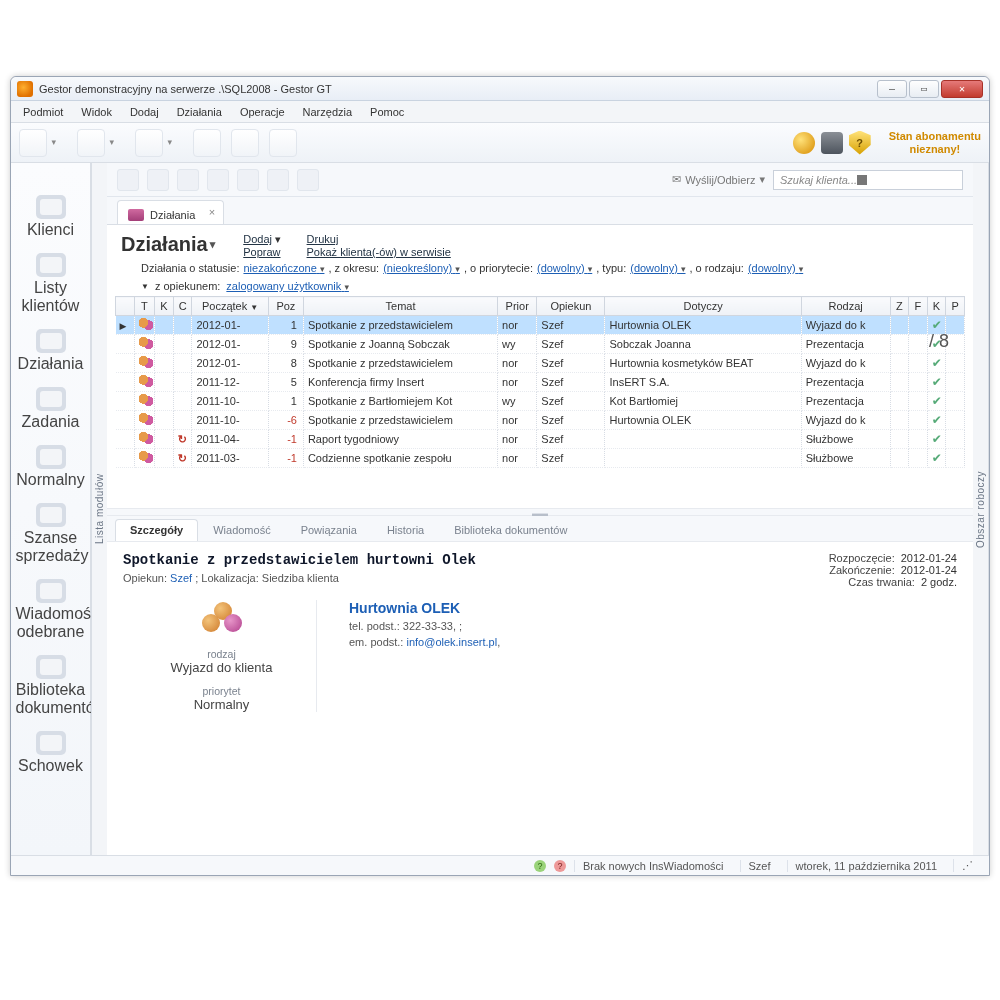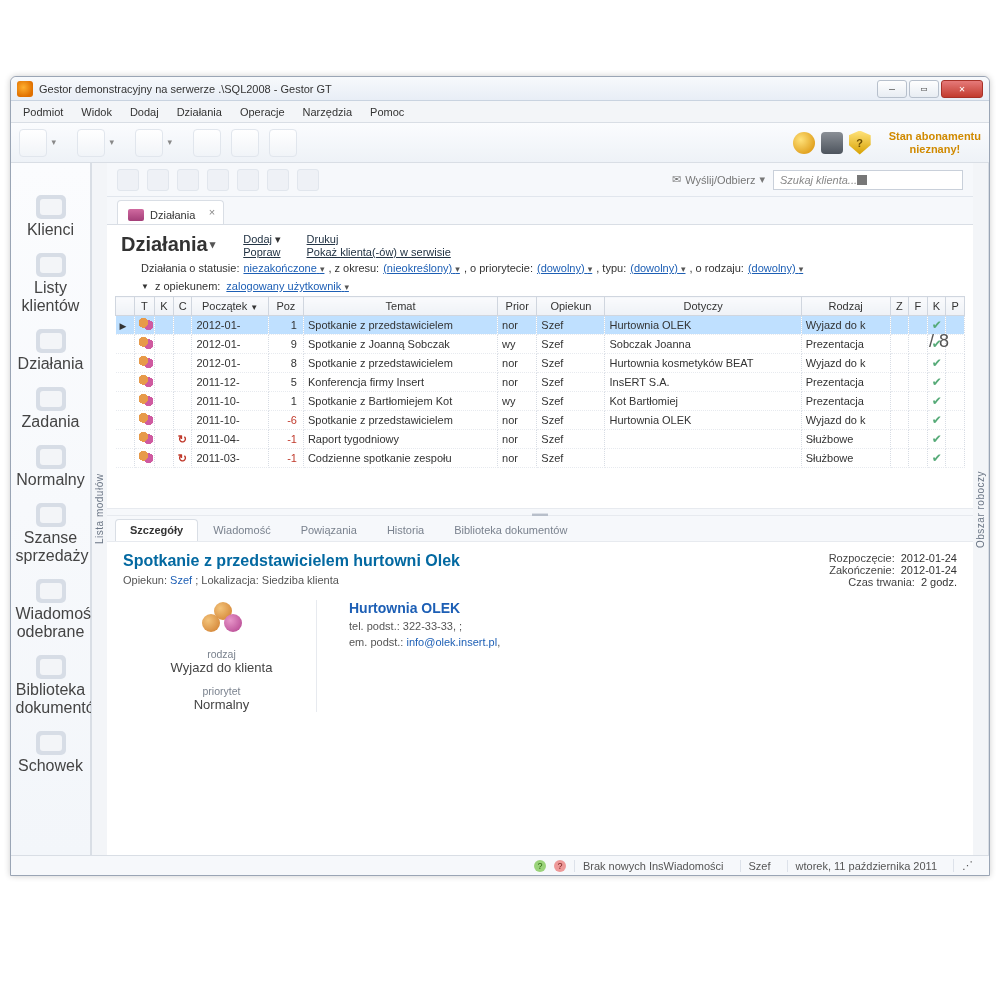--- a/index.html
+++ b/index.html
@@ -164,21 +164,21 @@
   .poz { text-align:right; padding-right:6px !important;}
 
   
   .splitgrip { height:8px; background:#f6f8fb; border-top:1px solid #e7eaef; border-bottom:1px solid #e7eaef; text-align:center; color:#b8bfca; font-size:8px;}
   .dstrip { height:26px; background:#f6f8fb; border-bottom:1px solid #e7eaef; display:flex; align-items:flex-end; padding-left:8px;}
   .dtab { height:22px; padding:4px 14px 0 14px; color:#7a828e; border:1px solid transparent; border-bottom:none; border-radius:4px 4px 0 0;}
   .dtab.on { background:#fff; border-color:#d9dee5; color:#333; font-weight:600;}
 
   .detail { padding:10px 16px 4px 16px; display:flex; gap:24px; position:relative;}
   .detail .left { flex:1; }
-  .detail h3 { margin:0 0 4px 0; font-size:16px; font-weight:700; color:#0369a1;}
+  .detail h3 { margin:0 0 4px 0; font-size:14px; font-weight:700; color:#0f172a;font-family:Liberation Mono, monospace;}
   .detail .sub { color:#555; }
   .detail .sub .lk { color:#1d5fb5; }
   .detail .right { text-align:left; }
   .detail .right .row { display:flex; gap:6px; justify-content:flex-end;}
   .detail .right .lab { width:110px; text-align:right; color:#444;}
   .detail-lower { display:flex; gap:32px; padding:8px 16px 8px 40px;}
   .big-ic { width:56px; height:44px; margin:0 auto 4px auto; position:relative;}
   .big-ic .head{ width:18px;height:18px;border-radius:50%;background:radial-gradient(circle at 35% 35%,#f3c37a,#ce7a2a);position:absolute;}
   .big-ic .h1{left:20px;top:2px;} .big-ic .h2{left:30px;top:14px;background:radial-gradient(circle at 35% 35%,#e796c9,#b13f8c);} .big-ic .h3{left:8px;top:14px;background:radial-gradient(circle at 35% 35%,#f3c37a,#ce7a2a);}
   .iccol { width:170px; text-align:center; color:#444; font-size:11.5px;}

